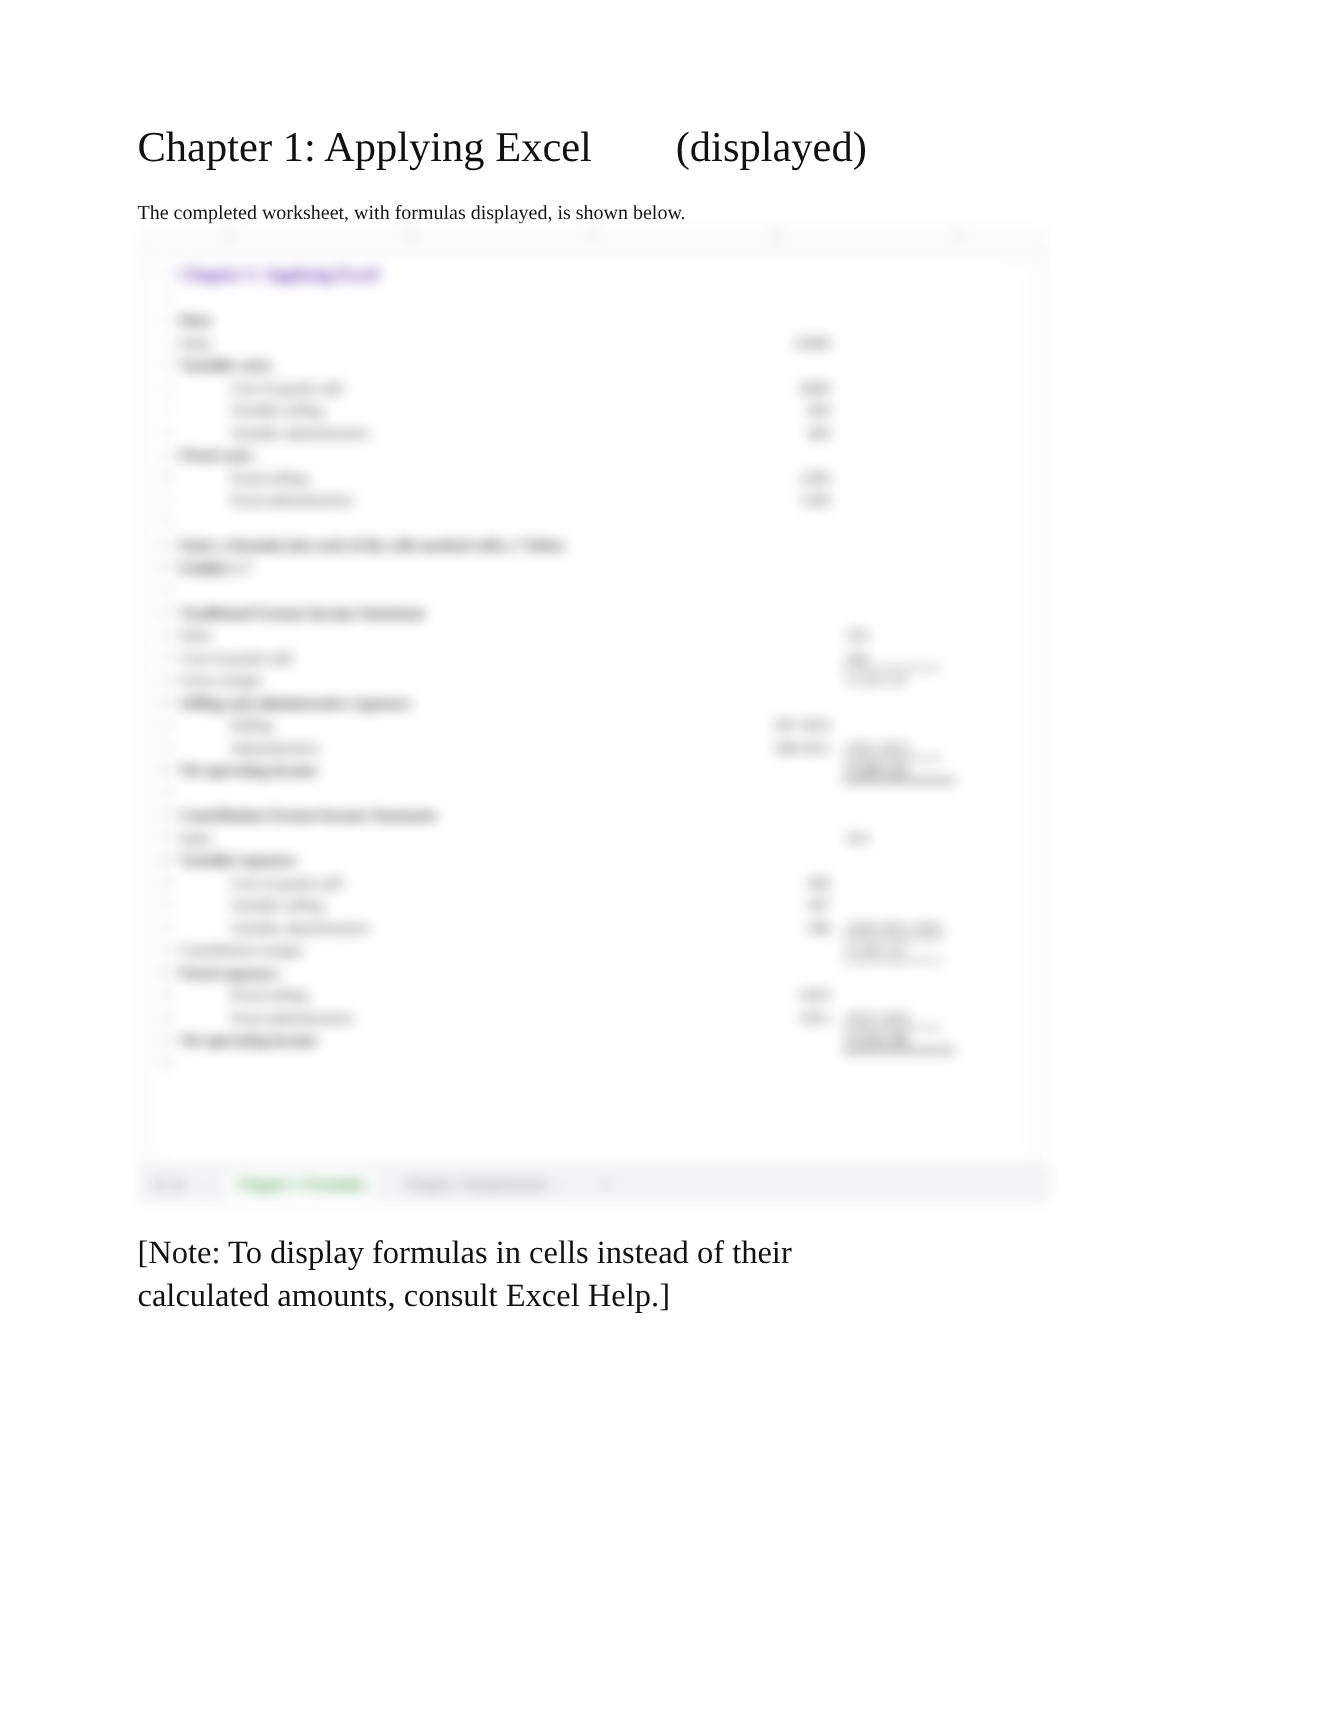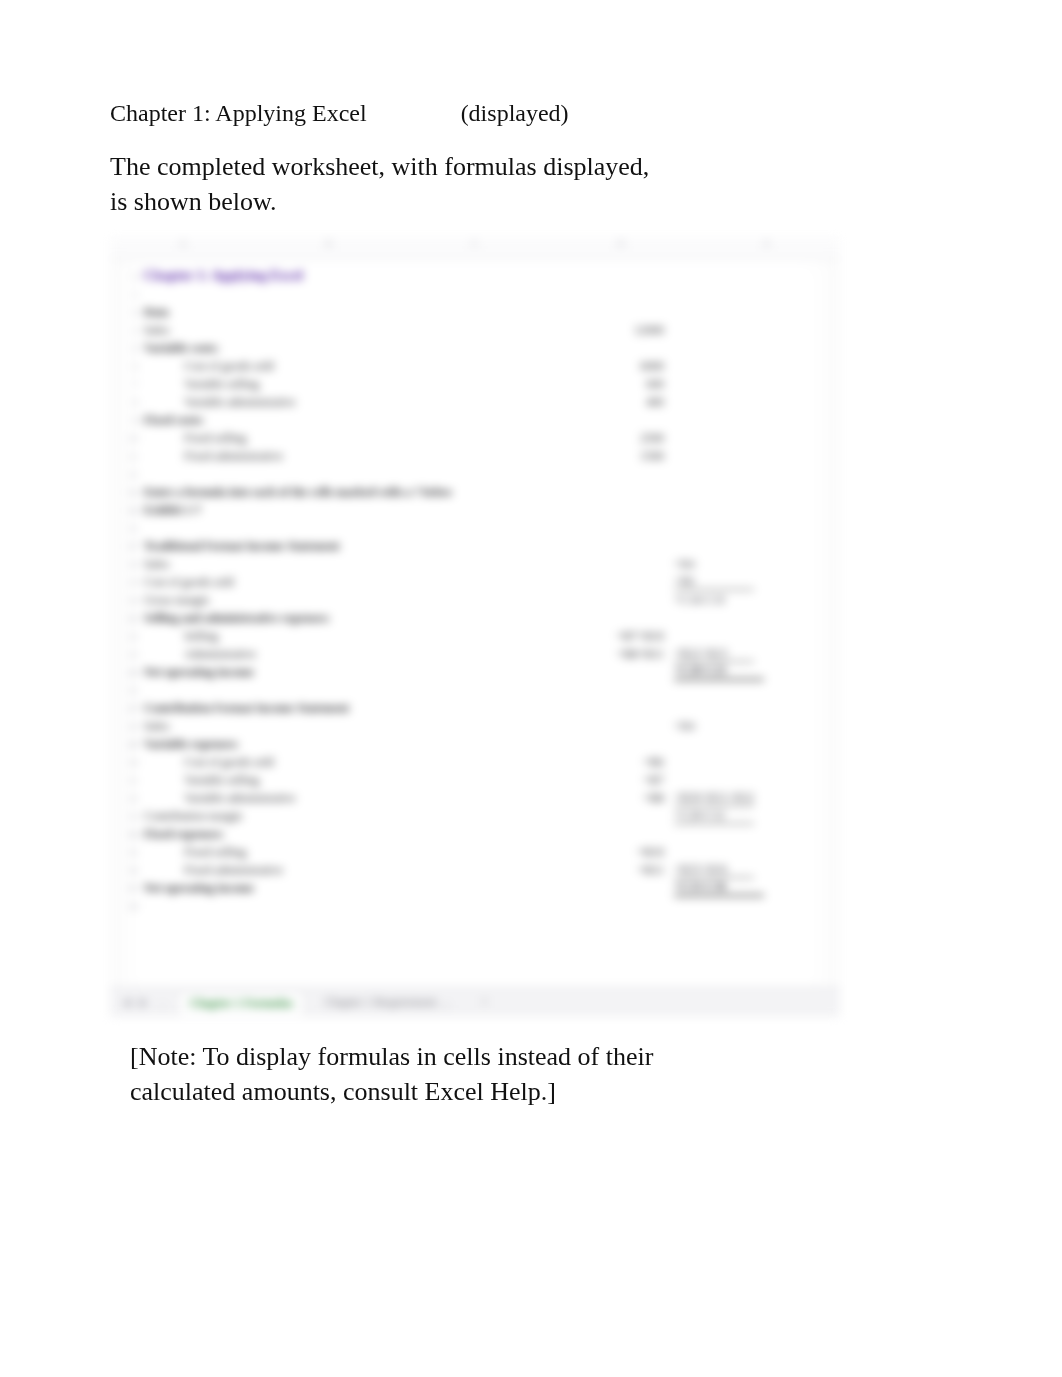--- a/index.html
+++ b/index.html
@@ -1,19 +1,19 @@
 <!DOCTYPE html>
 <html><head>
   <meta charset="utf-8">
   <style>
     * { box-sizing: border-box; margin: 0; padding: 0; }
     html, body { width: 1062px; height: 1377px; background: #ffffff; font-family: "Times New Roman", Times, serif; color: #111; }
     .page { width: 1062px; height: 1377px; padding: 100px 110px 60px 110px; position: relative; }
-    .header-line { display: flex; gap: 94px; font-size: 24px; margin-bottom: 22px; }
-    .intro-text { font-size: 26px; line-height: 1.35; max-width: 560px; margin-bottom: 18px; }
+    .header-line { display: flex; gap: 67px; font-size: 34px; margin-bottom: 22px; }
+    .intro-text { font-size: 16px; line-height: 1.35; max-width: 560px; }
     .screenshot {
       width: 730px; height: 780px; position: relative;
       background: #ffffff;
       border-radius: 4px;
       overflow: hidden;
       box-shadow: 0 0 40px rgba(0,0,0,.04) inset;
       filter: blur(5px);
     }
     
     .col-head { height: 22px; background: #fbfbfc; border-bottom: 1px solid #e7e7ea; display: flex; }
@@ -31,21 +31,21 @@
     .u-double { border-bottom: 3px double #333; display: inline-block; min-width: 90px; }
     .sheet-tabs {
       position: absolute; left: 0; right: 0; bottom: 0; height: 30px;
       background: #f3f3f5; border-top: 1px solid #dfdfe3;
       display: flex; align-items: center; gap: 10px; padding: 0 12px;
       font-size: 12px; color: #7a7a80;
     }
     .tab-arrows { display: flex; gap: 8px; color: #b5b5bc; }
     .tab { padding: 4px 10px; border-radius: 3px 3px 0 0; }
     .tab.active { background: #ffffff; color: #2e8a3a; font-weight: 700; border: 1px solid #dcdce0; border-bottom: none; }
-    .note-text { font-size: 26px; line-height: 1.35; max-width: 560px; margin-top: 22px; margin-left: 20px; }
+    .note-text { font-size: 26px; line-height: 1.35; max-width: 560px; margin-top: 22px; }
   </style>
 </head>
 <body>
 
 <div class="page">
 
   <div class="header-line">
     <span>Chapter 1: Applying Excel</span>
     <span>(displayed)</span>
   </div>

